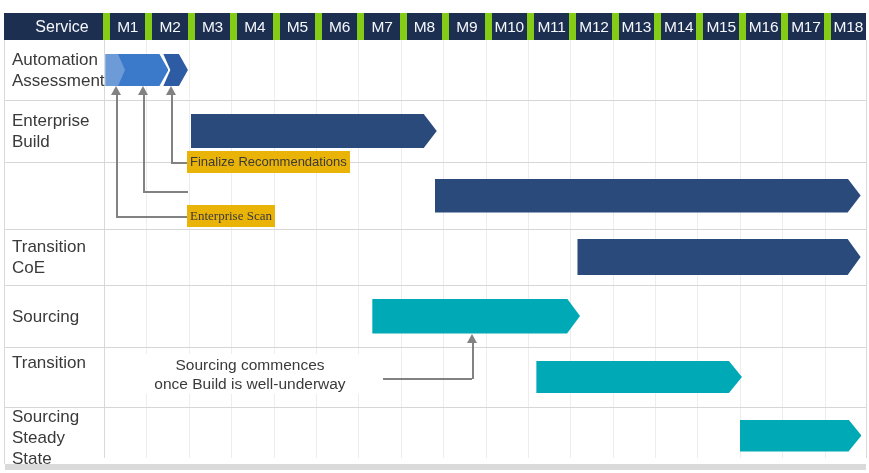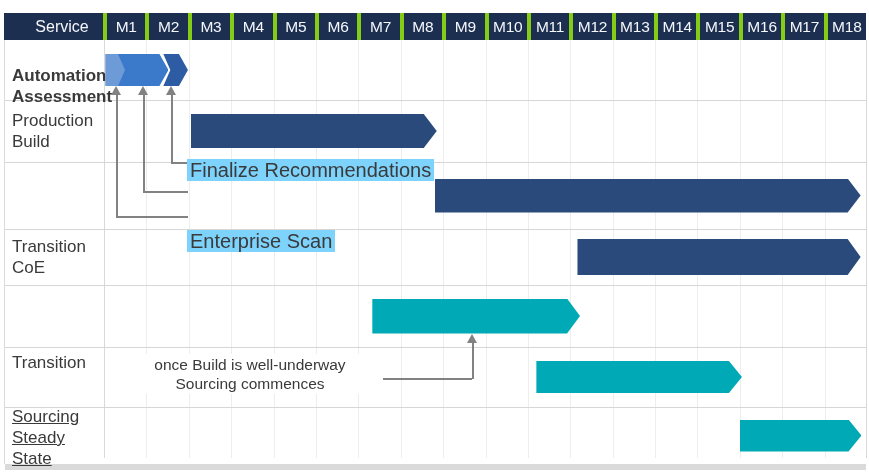--- a/index.html
+++ b/index.html
@@ -3,34 +3,34 @@
 <meta charset="utf-8">
 <style>
   html,body{margin:0;padding:0;background:#fff;}
   .canvas{position:relative;width:869px;height:473px;background:#fff;overflow:hidden;
           font-family:"Liberation Sans",sans-serif;}
   .table{position:absolute;left:4px;top:13px;width:862px;height:457px;}
   .hdr{position:absolute;left:0;top:0;width:100%;height:27px;background:var(--header-bg,#1c2f51);
        display:flex;color:var(--header-text,#f5f7fa);font-size:15.5px;}
   .hcell{display:flex;align-items:center;justify-content:center;box-sizing:border-box;}
   .hcell.svc{width:99px;flex:none;font-size:16px;padding-left:17px;}
-  .hcell.m{flex:1;border-left:4px solid #84cc16;letter-spacing:-0.2px;}
+  .hcell.m{flex:1;border-left:7px solid #84cc16;letter-spacing:-0.2px;}
   .bodyarea{position:absolute;left:0;top:27px;width:862px;height:424px;background:#fff;
             border-left:1px solid var(--grid-strong,#d9d9d9);box-sizing:border-box;}
   .vline{position:absolute;top:0;bottom:6px;width:1px;background:var(--grid-light,#ededed);}
   .hline{position:absolute;left:0;right:0;height:1px;background:var(--row-line,#d6d6d6);}
   .rlabel{position:absolute;left:0;width:99px;display:flex;align-items:center;
           padding-left:7px;box-sizing:border-box;font-size:17px;line-height:21px;
           color:var(--text,#3a3a3a);}
   .bar{position:absolute;}
   .conn{position:absolute;background:var(--connector,#828282);}
   .arrowup{position:absolute;width:0;height:0;border-left:5.5px solid transparent;
            border-right:5.5px solid transparent;border-bottom:9px solid var(--connector,#828282);}
-  .callout{position:absolute;font-size:20px;color:var(--text,#3a3a3a);background:#7dd3fc;
-           padding:0 3px;white-space:nowrap;height:22px;line-height:22px;margin-top:8px;}
+  .callout{position:absolute;font-size:13px;color:var(--text,#3a3a3a);background:#eab308;
+           padding:0 3px;white-space:nowrap;height:22px;line-height:22px;}
   .note{position:absolute;font-size:15.5px;line-height:19px;color:var(--text,#3a3a3a);
         text-align:center;background:#fff;padding:1px 3px;}
   .strip{position:absolute;left:0;top:424px;width:100%;height:6px;background:var(--bottom-strip,#dadada);}
 </style>
 </head>
 <body>
 
 <div class="canvas" style="--header-bg: #1c2f51; --header-text: #f5f7fa; --navy: #2a4a7c; --teal: #00a9b6; --light-blue: #6d9bd8; --mid-blue: #3b79cb; --dark-blue: #2d5ba4; --grid-light: #ededed; --grid-strong: #d9d9d9; --row-line: #d6d6d6; --connector: #828282; --text: #3a3a3a; --bottom-strip: #dadada;">
   <div class="table">
     <div class="hdr">
@@ -74,47 +74,48 @@
         <div class="vline" style="left: 734.833px;"></div>
         <div class="vline" style="left: 777.222px;"></div>
         <div class="vline" style="left: 819.611px;"></div>
         <div class="vline" style="left: 861px; background: rgb(217, 217, 217);"></div>
         <div class="hline" style="top: 60px;"></div>
         <div class="hline" style="top: 122px;"></div>
         <div class="hline" style="top: 189px;"></div>
         <div class="hline" style="top: 245px;"></div>
         <div class="hline" style="top: 307px;"></div>
         <div class="hline" style="top: 367px;"></div>
-        <div class="rlabel" style="top: 16px; height: 60px; font-weight: bold;">Automation Assessment</div>
+        <div class="rlabel" style="top: 0px; height: 60px;">Automation Assessment</div>
         <div class="bar" style="left: 100.272px; width: 22.4661px; top: 14px; height: 32px; background: rgb(109, 155, 216); clip-path: polygon(0px 0px, calc(100% - 8px) 0px, 100% 50%, calc(100% - 8px) 100%, 0px 100%);"></div>
         <div class="bar" style="left: 112.988px; width: 50.4428px; top: 14px; height: 32px; background: rgb(59, 121, 203); clip-path: polygon(0px 0px, calc(100% - 9px) 0px, 100% 50%, calc(100% - 9px) 100%, 0px 100%, 7px 50%);"></div>
         <div class="bar" style="left: 158.344px; width: 24.5856px; top: 14px; height: 32px; background: rgb(45, 91, 164); clip-path: polygon(0px 0px, calc(100% - 9px) 0px, 100% 50%, calc(100% - 9px) 100%, 0px 100%, 7px 50%); filter: drop-shadow(rgb(255, 255, 255) -2.5px 0px 0px);"></div>
-        <div class="rlabel" style="top: 60px; height: 62px;">Production Build</div>
+        <div class="rlabel" style="top: 60px; height: 62px;">Enterprise Build</div>
         <div class="bar" style="left: 185.897px; width: 245.856px; top: 74px; height: 34px; background: rgb(42, 74, 124); clip-path: polygon(0px 0px, calc(100% - 13px) 0px, 100% 50%, calc(100% - 13px) 100%, 0px 100%);"></div>
         <div class="bar" style="left: 429.633px; width: 426.008px; top: 138.5px; height: 34px; background: rgb(42, 74, 124); clip-path: polygon(0px 0px, calc(100% - 13px) 0px, 100% 50%, calc(100% - 13px) 100%, 0px 100%);"></div>
         <div class="rlabel" style="top: 189px; height: 56px;">Transition CoE</div>
         <div class="bar" style="left: 572.484px; width: 283.158px; top: 199px; height: 36px; background: rgb(42, 74, 124); clip-path: polygon(0px 0px, calc(100% - 13px) 0px, 100% 50%, calc(100% - 13px) 100%, 0px 100%);"></div>
+        <div class="rlabel" style="top: 245px; height: 62px;">Sourcing</div>
         <div class="bar" style="left: 367.322px; width: 207.706px; top: 258.5px; height: 35px; background: rgb(0, 169, 182); clip-path: polygon(0px 0px, calc(100% - 13px) 0px, 100% 50%, calc(100% - 13px) 100%, 0px 100%);"></div>
         <div class="rlabel" style="top: 292px; height: 60px;">Transition</div>
         <div class="bar" style="left: 531.367px; width: 205.586px; top: 321px; height: 32px; background: rgb(0, 169, 182); clip-path: polygon(0px 0px, calc(100% - 13px) 0px, 100% 50%, calc(100% - 13px) 100%, 0px 100%);"></div>
-        <div class="rlabel" style="top: 367px; height: 61px; text-decoration: underline;">Sourcing Steady State</div>
+        <div class="rlabel" style="top: 367px; height: 61px;">Sourcing Steady State</div>
         <div class="bar" style="left: 734.833px; width: 121.656px; top: 379.5px; height: 32px; background: rgb(0, 169, 182); clip-path: polygon(0px 0px, calc(100% - 13px) 0px, 100% 50%, calc(100% - 13px) 100%, 0px 100%);"></div>
         <div class="conn" style="left: 166px; top: 122px; width: 17px; height: 1.5px;"></div>
         <div class="conn" style="left: 166px; top: 54px; width: 1.5px; height: 69px;"></div>
         <div class="arrowup" style="left: 161px; top: 46px;"></div>
         <div class="callout" style="left: 182px; top: 111px;">Finalize Recommendations</div>
         <div class="conn" style="left: 138px; top: 151px; width: 45px; height: 1.5px;"></div>
         <div class="conn" style="left: 138px; top: 54px; width: 1.5px; height: 98px;"></div>
         <div class="arrowup" style="left: 133px; top: 46px;"></div>
         <div class="conn" style="left: 111px; top: 176px; width: 72px; height: 1.5px;"></div>
         <div class="conn" style="left: 111px; top: 54px; width: 1.5px; height: 123px;"></div>
         <div class="arrowup" style="left: 106px; top: 46px;"></div>
-        <div class="callout" style="left: 182px; top: 182px;">Enterprise Scan</div>
+        <div class="callout" style="left: 182px; top: 165px; font-family: Liberation Serif, serif;">Enterprise Scan</div>
         <div class="conn" style="left: 349px; top: 338px; width: 118px; height: 1.5px;"></div>
         <div class="conn" style="left: 467px; top: 302px; width: 1.5px; height: 37px;"></div>
         <div class="arrowup" style="left: 462px; top: 294px;"></div>
         <div class="note" style="left: 112px; width: 260px; top: 314px;">
+          <div>Sourcing commences</div>
           <div>once Build is well-underway</div>
-          <div>Sourcing commences</div>
         </div>
       </div>
   </div>
 </div>
 
 </body></html>

